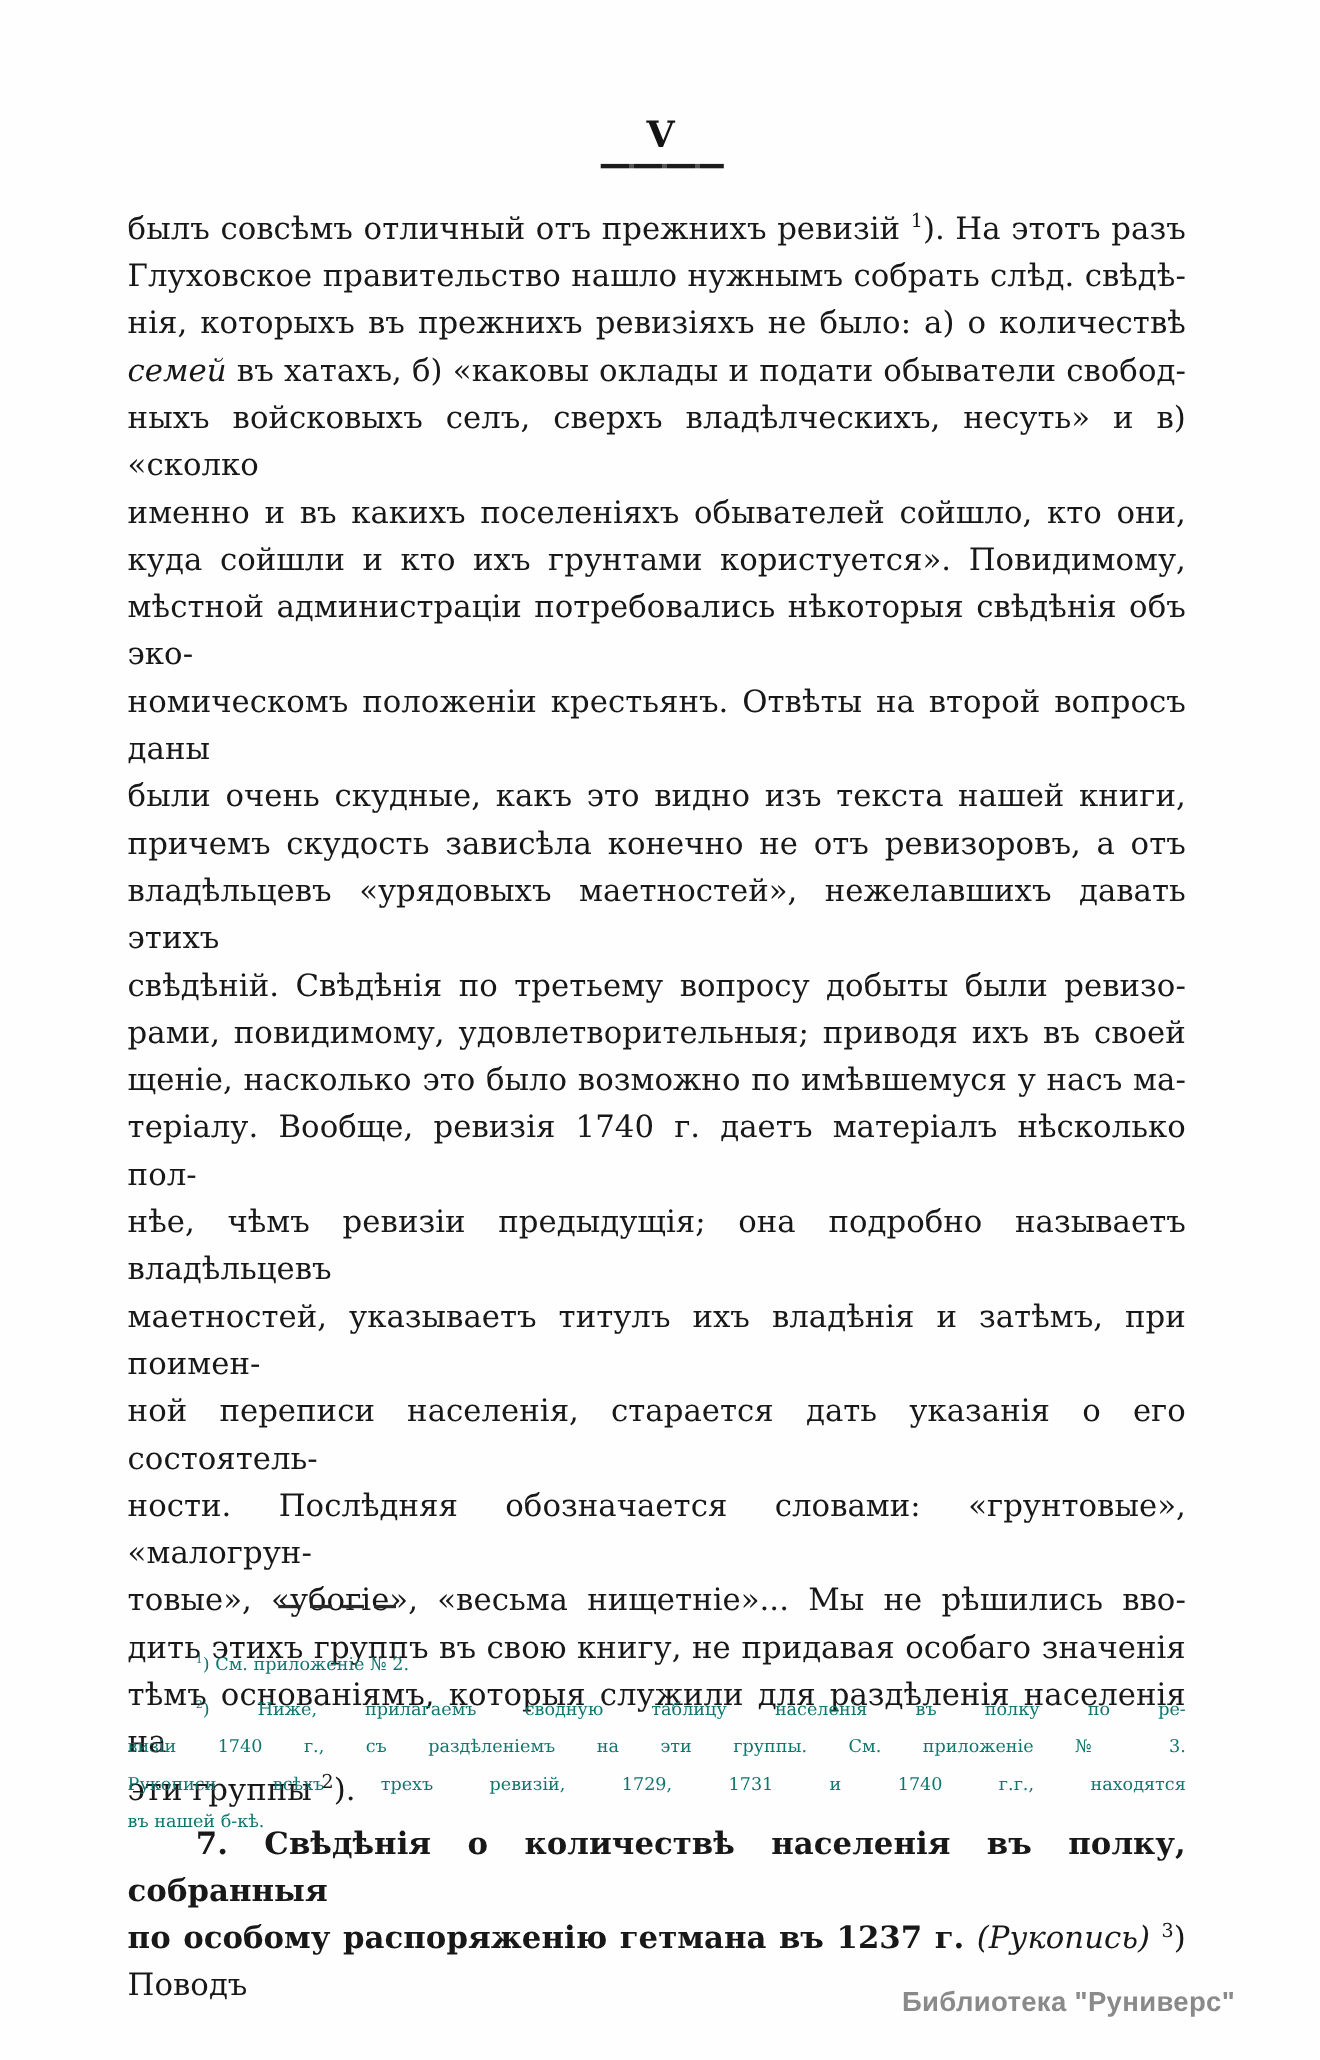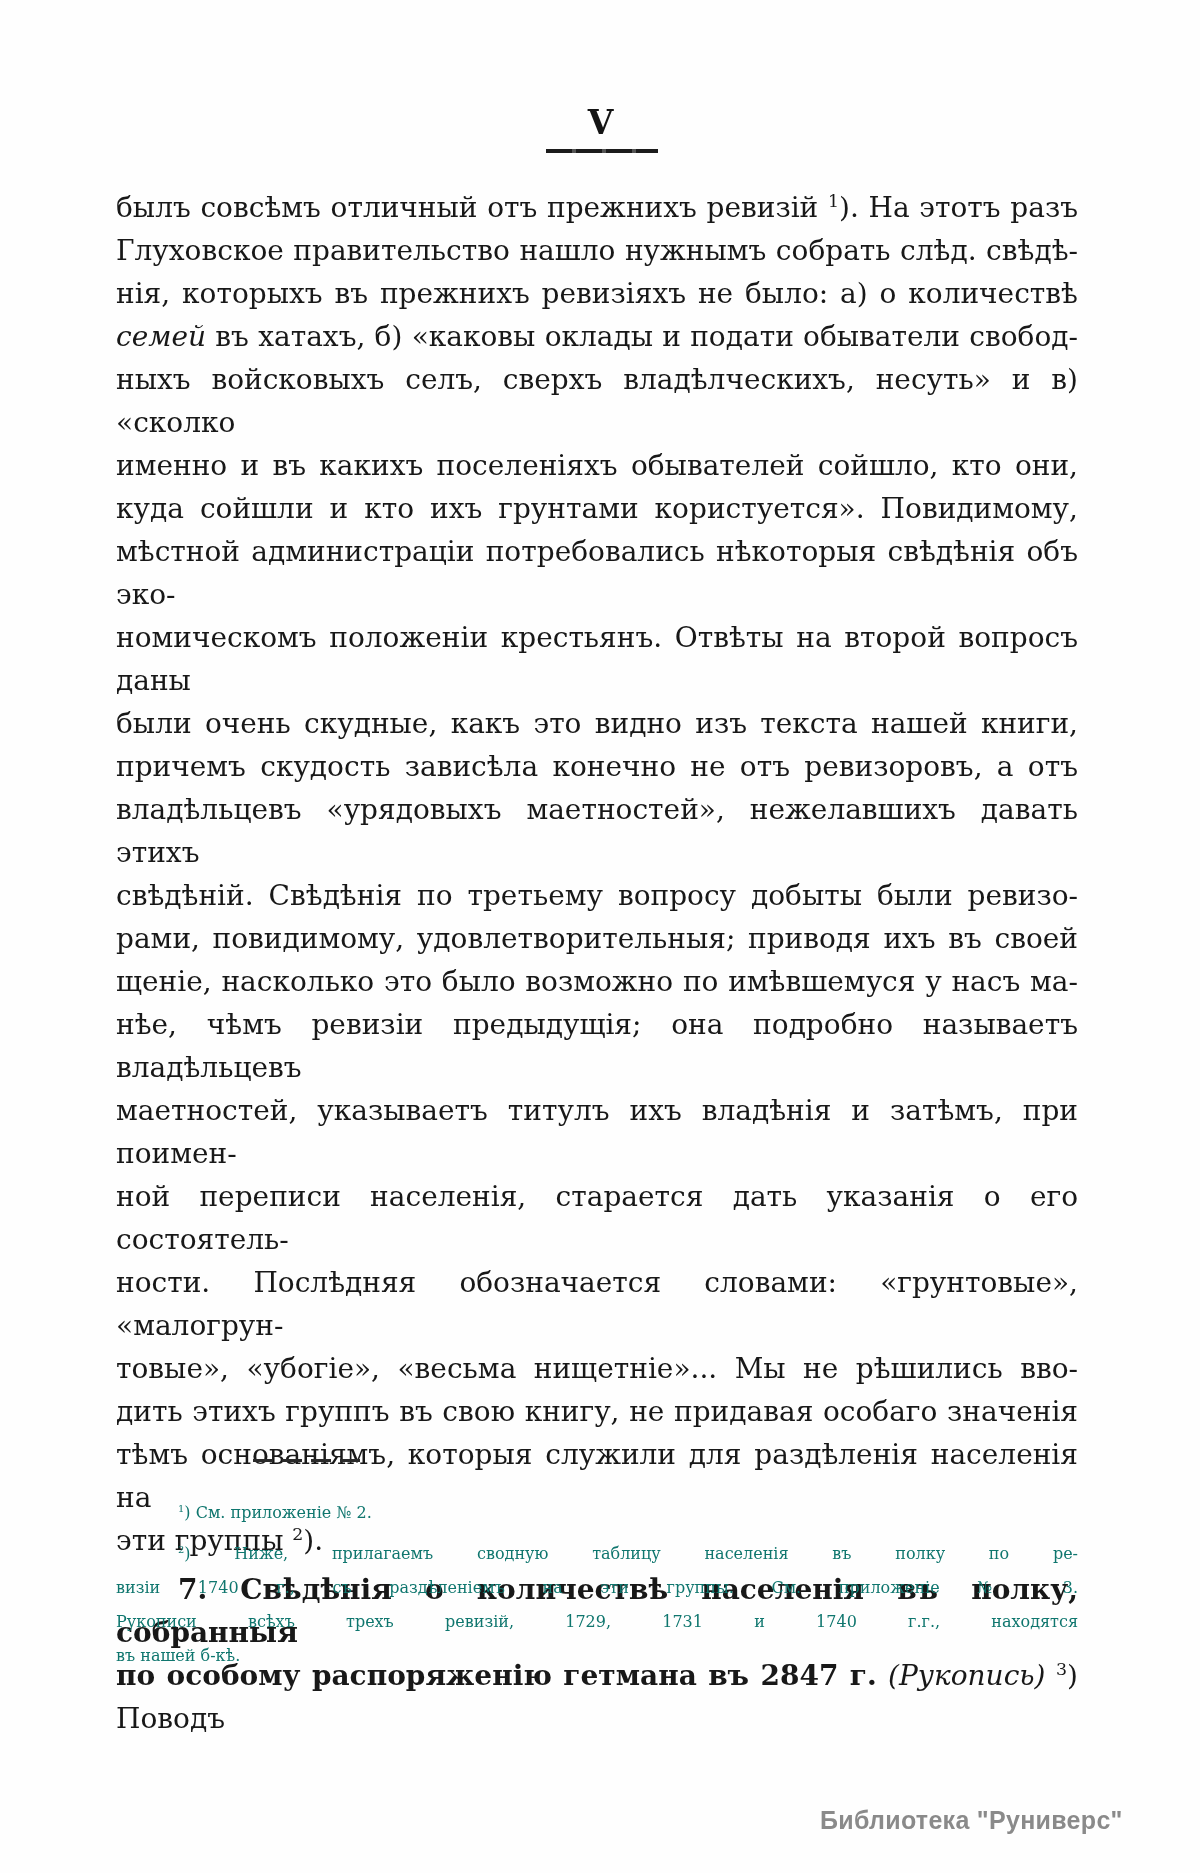--- a/index.html
+++ b/index.html
@@ -86,32 +86,33 @@
         <div class="line"><span class="n">именно и въ какихъ поселеніяхъ обывателей сойшло, кто они,</span></div>
         <div class="line"><span class="n">куда сойшли и кто ихъ грунтами користуется». Повидимому,</span></div>
         <div class="line"><span class="n">мѣстной администраціи потребовались нѣкоторыя свѣдѣнія объ эко-</span></div>
         <div class="line"><span class="n">номическомъ положеніи крестьянъ. Отвѣты на второй вопросъ даны</span></div>
         <div class="line"><span class="n">были очень скудные, какъ это видно изъ текста нашей книги,</span></div>
         <div class="line"><span class="n">причемъ скудость зависѣла конечно не отъ ревизоровъ, а отъ</span></div>
         <div class="line"><span class="n">владѣльцевъ «урядовыхъ маетностей», нежелавшихъ давать этихъ</span></div>
         <div class="line"><span class="n">свѣдѣній. Свѣдѣнія по третьему вопросу добыты были ревизо-</span></div>
         <div class="line"><span class="n">рами, повидимому, удовлетворительныя; приводя ихъ въ своей</span></div>
         <div class="line"><span class="n">щеніе, насколько это было возможно по имѣвшемуся у насъ ма-</span></div>
+        <div class="line"><span class="n">теріалу. Вообще, ревизія 1740 г. даетъ матеріалъ нѣсколько пол-</span></div>
         <div class="line"><span class="n">нѣе, чѣмъ ревизіи предыдущія; она подробно называетъ владѣльцевъ</span></div>
         <div class="line"><span class="n">маетностей, указываетъ титулъ ихъ владѣнія и затѣмъ, при поимен-</span></div>
         <div class="line"><span class="n">ной переписи населенія, старается дать указанія о его состоятель-</span></div>
         <div class="line"><span class="n">ности. Послѣдняя обозначается словами: «грунтовые», «малогрун-</span></div>
         <div class="line"><span class="n">товые», «убогіе», «весьма нищетніе»... Мы не рѣшились вво-</span></div>
         <div class="line"><span class="n">дить этихъ группъ въ свою книгу, не придавая особаго значенія</span></div>
         <div class="line"><span class="n">тѣмъ основаніямъ, которыя служили для раздѣленія населенія на</span></div>
         <div class="line end"><span class="n">эти группы </span><span class="sup">2</span><span class="n">).</span></div>
       </div>
       <div class="para indent">
         <div class="line"><span class="b">7. Свѣдѣнія о количествѣ населенія въ полку, собранныя</span></div>
-        <div class="line"><span class="b">по особому распоряженію гетмана въ 2847 г. </span><span class="i">(Рукопись)</span><span class="n"> </span><span class="sup">3</span><span class="n">) Поводъ</span></div>
+        <div class="line"><span class="b">по особому распоряженію гетмана въ 1237 г. </span><span class="i">(Рукопись)</span><span class="n"> </span><span class="sup">3</span><span class="n">) Поводъ</span></div>
       </div>
     </div>
 
   <div class="footnote-separator"></div>
 
   <div class="footnotes">
       <div class="para indent">
         <div class="line end"><span class="sup">1</span><span class="n">) См. приложеніе № 2.</span></div>
       </div>
       <div class="para indent">

